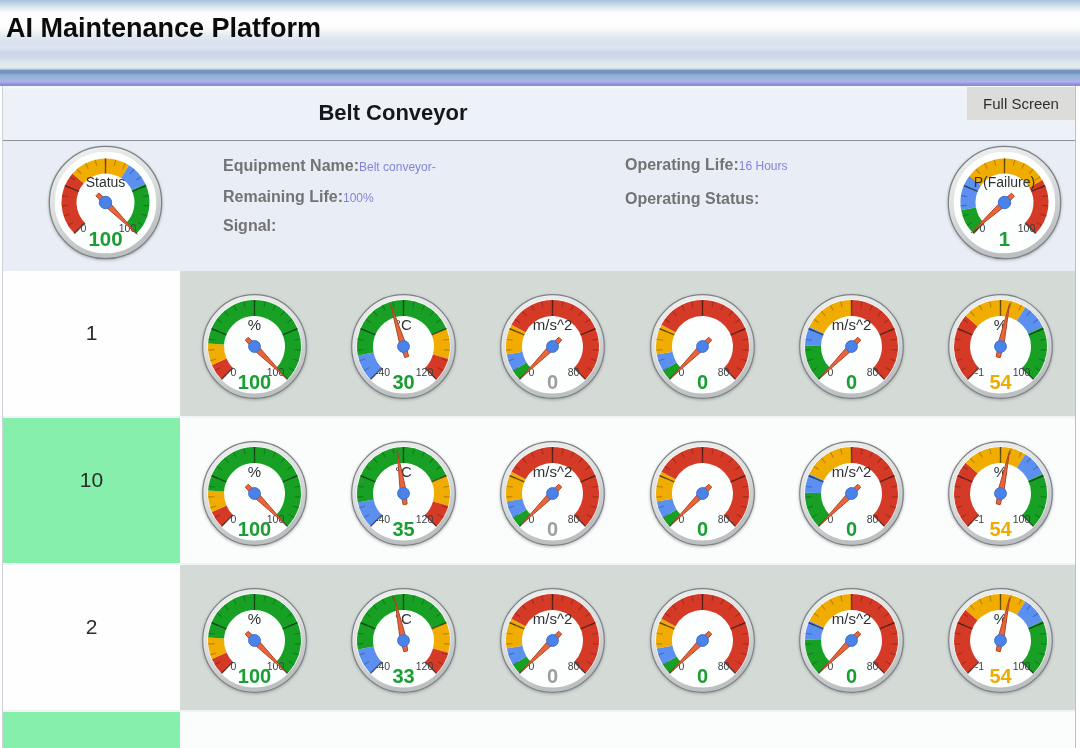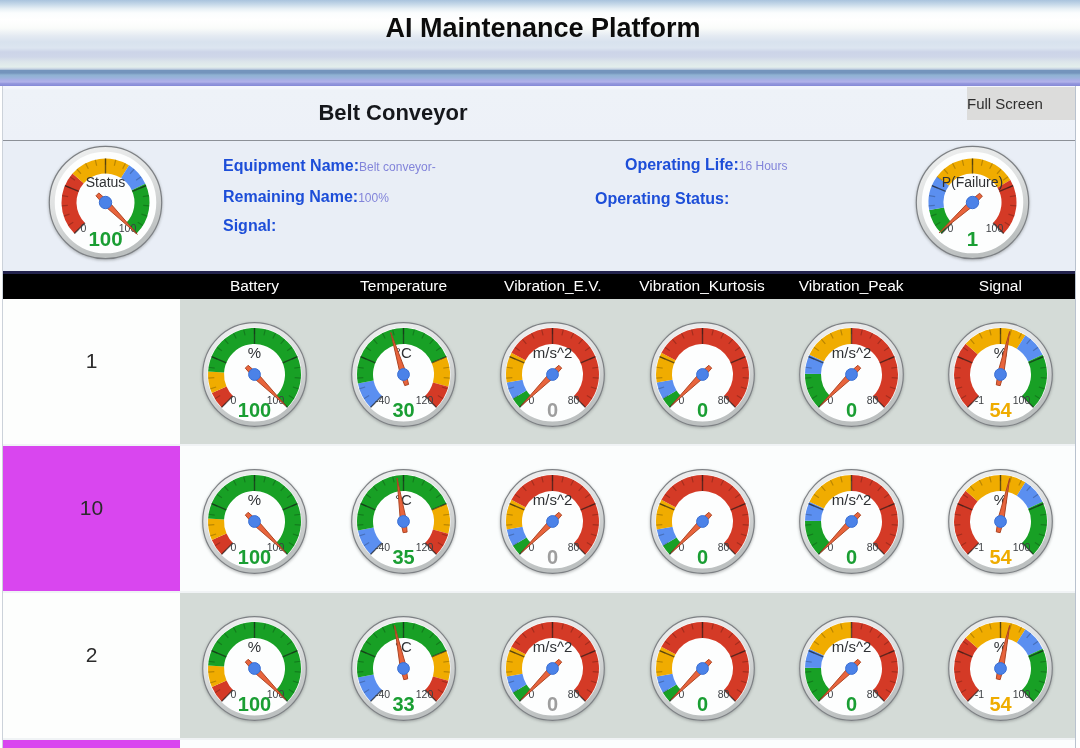--- a/index.html
+++ b/index.html
@@ -1,41 +1,41 @@
 <!DOCTYPE html>
 <html><head><meta charset="utf-8"><style>
 
 *{margin:0;padding:0;box-sizing:border-box}
 html,body{width:1080px;height:748px;overflow:hidden;background:#fff;font-family:"Liberation Sans",sans-serif}
 #hdr{position:absolute;left:0;top:0;width:1080px;height:70px;
  background:linear-gradient(180deg,#a9c3dd 0,#c4d7e8 4px,#e9f1f6 9px,#fbfdfe 13px,#ffffff 20px,#fafcfa 28px,#e4eaf2 36px,#d8e2ee 42px,#dce5f0 48px,#ccd4e8 52px,#cfd7e9 57px,#dde6ea 62px,#e3eeec 67px,#c6d2e2 69px,#9cb4cf 70px);}
-#hdr h1{text-align:center;font-size:27px;font-weight:bold;color:#0c0c0c;padding-top:13px;padding-left:6px}
+#hdr h1{text-align:left;font-size:27px;font-weight:bold;color:#0c0c0c;padding-top:13px;padding-left:6px}
 #bar{position:absolute;left:0;top:70px;width:1080px;height:16px;
  background:linear-gradient(180deg,#7494bc 0,#7494bc 3px,#8fb2d2 5px,#9bb2dc 8px,#a9aee6 10px,#b1b2ea 12px,#9598de 13.5px,#8589d6 16px);}
 #panel{position:absolute;left:2px;top:86px;width:1074px;height:662px;background:#edf1f6;
  border-left:1px solid #ccd2da;border-right:1px solid #b9c2ce;}
 #titlebar{height:55px;border-bottom:1px solid #8c9097;background:linear-gradient(#f4f6fd 0,#f4f6fd 2px,#eef2f8 4px,#edf1f8 100%);position:relative}
 #titlebar .t{position:absolute;left:0;top:0;width:780px;text-align:center;font-size:22px;font-weight:bold;color:#15171c;padding-top:14px}
-#fsbtn{position:absolute;right:0;top:1px;width:108px;height:33px;background:#dcdcdb;color:#2e2e2e;font-size:15px;text-align:left;line-height:33px}
+#fsbtn{position:absolute;right:0;top:1px;width:108px;height:33px;background:#dcdcdb;color:#2e2e2e;font-size:15px;text-align:center;line-height:33px}
 #info{position:relative;height:130px;background:#e9eef6}
 #info .g{position:absolute}
 #info .g svg{filter:drop-shadow(0 1.5px 1.5px rgba(90,95,95,0.45))}
-.lab{font-weight:bold;color:#1d4ed8;font-size:16px}
+.lab{font-weight:bold;color:#737373;font-size:16px}
 .val{color:#8284da;font-size:12px;font-weight:normal}
 #blackbar{height:28px;background:linear-gradient(#23234d 0,#23234d 3px,#000 3px);display:flex;color:#fff;font-size:15.5px}
 #blackbar .c0{width:177px}
 #blackbar .c{width:149.33px;text-align:center;line-height:30px}
 .row{height:147px;border-bottom:2px solid #f0f3f5;display:flex}
 .row .lc{width:177px;display:flex;align-items:center;justify-content:center}
 .row .gc{width:895px;display:flex}
 .row .cell{width:149.166px;position:relative}
 .row .cell svg{position:absolute;left:50%;margin-left:-53.5px;top:22px;filter:drop-shadow(0 1.5px 1.5px rgba(90,95,95,0.45))}
 .row.odd .lc{background:#fdfefd}
 .row.odd .gc{background:#d4dbd7}
-.row.even .lc{background:#d946ef}
+.row.even .lc{background:#86efac}
 .row.even .gc{background:#fbfdfd}
 .row .num{font-size:21px;color:#2b2b2b;transform:translateY(-11px)}
 
 </style></head><body>
 <svg width="0" height="0" style="position:absolute">
     <defs>
       <linearGradient id="ringg" x1="0" y1="0" x2="0.35" y2="1">
         <stop offset="0" stop-color="#eff0f0"></stop>
         <stop offset="0.5" stop-color="#dfe1e1"></stop>
         <stop offset="1" stop-color="#bcc0c0"></stop>
@@ -64,54 +64,45 @@
           <path d="M-31.11,31.11L-20.51,20.51M-40.65,-16.84L-26.79,-11.10M0.00,-44.00L0.00,-29.00M40.65,-16.84L26.79,-11.10M31.11,31.11L20.51,20.51" stroke="rgba(25,25,25,0.62)" stroke-width="1.4" fill="none"></path>
           <text x="0" y="-16" font-size="14" fill="#2f3134" text-anchor="middle" font-family="Liberation Sans, sans-serif">Status</text>
           <text x="-22" y="29.5" font-size="10.5" fill="#3c3f43" text-anchor="middle" font-family="Liberation Sans, sans-serif">0</text>
           <text x="22" y="29.5" font-size="10.5" fill="#3c3f43" text-anchor="middle" font-family="Liberation Sans, sans-serif">100</text>
           <g transform="rotate(135.00)">
             <polygon points="0,-45 2.9,-3 2.0,11.5 -2.0,11.5 -2.9,-3" fill="#e8643c" stroke="#aa4322" stroke-width="0.9"></polygon>
           </g>
           <circle cx="0" cy="0" r="6.2" fill="#4b82e8" stroke="#3a70d4" stroke-width="1"></circle>
           <text x="0" y="43" font-size="20.5" font-weight="bold" fill="#1a9e33" text-anchor="middle" font-family="Liberation Sans, sans-serif">100</text>
         </svg></div>
-<div class="g" style="left:912px;top:4px"><svg width="115" height="115" viewBox="-57.5 -57.5 115 115" xmlns="http://www.w3.org/2000/svg">
+<div class="g" style="left:944px;top:4px"><svg width="115" height="115" viewBox="-57.5 -57.5 115 115" xmlns="http://www.w3.org/2000/svg">
           <circle cx="0" cy="0" r="56.2" fill="#fdfefe"></circle>
           <circle cx="0" cy="0" r="53.5" fill="none" stroke="url(#ringg)" stroke-width="5.5"></circle>
           <circle cx="0" cy="0" r="56.2" fill="none" stroke="#7d8084" stroke-width="1.2"></circle>
           <path d="M-31.11,31.11 A44.0,44.0 0 0 1 -43.34,7.56 L-28.57,4.99 A29.0,29.0 0 0 0 -20.51,20.51 Z" fill="#18a025"></path>
           <path d="M-43.34,7.56 A44.0,44.0 0 0 1 -35.60,-25.86 L-23.46,-17.05 A29.0,29.0 0 0 0 -28.57,4.99 Z" fill="#5b8ff0"></path>
           <path d="M-35.60,-25.86 A44.0,44.0 0 0 1 37.87,-22.40 L24.96,-14.76 A29.0,29.0 0 0 0 -23.46,-17.05 Z" fill="#f0ac00"></path>
           <path d="M37.87,-22.40 A44.0,44.0 0 0 1 31.11,31.11 L20.51,20.51 A29.0,29.0 0 0 0 24.96,-14.76 Z" fill="#d43a26"></path>
           <path d="M-31.11,31.11L-26.73,26.73M-37.52,22.99L-32.23,19.75M-41.85,13.60L-35.95,11.68M-43.86,3.45L-37.68,2.97M-43.46,-6.88L-37.33,-5.91M-40.65,-16.84L-34.92,-14.47M-35.60,-25.86L-30.58,-22.22M-28.58,-33.46L-24.55,-28.74M-19.98,-39.20L-17.16,-33.68M-10.27,-42.78L-8.82,-36.76M0.00,-44.00L0.00,-37.80M10.27,-42.78L8.82,-36.76M19.98,-39.20L17.16,-33.68M28.58,-33.46L24.55,-28.74M35.60,-25.86L30.58,-22.22M40.65,-16.84L34.92,-14.47M43.46,-6.88L37.33,-5.91M43.86,3.45L37.68,2.97M41.85,13.60L35.95,11.68M37.52,22.99L32.23,19.75M31.11,31.11L26.73,26.73" stroke="rgba(0,0,0,0.22)" stroke-width="1.2" fill="none"></path>
           <path d="M-31.11,31.11L-20.51,20.51M-40.65,-16.84L-26.79,-11.10M0.00,-44.00L0.00,-29.00M40.65,-16.84L26.79,-11.10M31.11,31.11L20.51,20.51" stroke="rgba(25,25,25,0.62)" stroke-width="1.4" fill="none"></path>
           <text x="0" y="-16" font-size="14" fill="#2f3134" text-anchor="middle" font-family="Liberation Sans, sans-serif">P(Failure)</text>
           <text x="-22" y="29.5" font-size="10.5" fill="#3c3f43" text-anchor="middle" font-family="Liberation Sans, sans-serif">0</text>
           <text x="22" y="29.5" font-size="10.5" fill="#3c3f43" text-anchor="middle" font-family="Liberation Sans, sans-serif">100</text>
           <g transform="rotate(-132.30)">
             <polygon points="0,-45 2.9,-3 2.0,11.5 -2.0,11.5 -2.9,-3" fill="#e8643c" stroke="#aa4322" stroke-width="0.9"></polygon>
           </g>
           <circle cx="0" cy="0" r="6.2" fill="#4b82e8" stroke="#3a70d4" stroke-width="1"></circle>
           <text x="0" y="43" font-size="20.5" font-weight="bold" fill="#1a9e33" text-anchor="middle" font-family="Liberation Sans, sans-serif">1</text>
         </svg></div>
 <div class="g" style="left:220px;top:16px"><span class="lab">Equipment Name:</span><span class="val">Belt conveyor-</span></div>
-<div class="g" style="left:220px;top:47px"><span class="lab">Remaining Name:</span><span class="val">100%</span></div>
+<div class="g" style="left:220px;top:47px"><span class="lab">Remaining Life:</span><span class="val">100%</span></div>
 <div class="g" style="left:220px;top:76px"><span class="lab">Signal:</span></div>
 <div class="g" style="left:622px;top:15px"><span class="lab">Operating Life:</span><span class="val">16 Hours</span></div>
-<div class="g" style="left:592px;top:49px"><span class="lab">Operating Status:</span></div>
+<div class="g" style="left:622px;top:49px"><span class="lab">Operating Status:</span></div>
 </div>
-<div id="blackbar">
-      <div class="c0"></div>
-      <div class="c">Battery</div>
-      <div class="c">Temperature</div>
-      <div class="c">Vibration_E.V.</div>
-      <div class="c">Vibration_Kurtosis</div>
-      <div class="c">Vibration_Peak</div>
-      <div class="c">Signal</div>
-    </div>
 <div class="row odd">
       <div class="lc">
         <span class="num">1</span>
       </div>
       <div class="gc">
 <div class="cell">
           <svg width="107" height="107" viewBox="-53.5 -53.5 107 107" xmlns="http://www.w3.org/2000/svg">
             <circle cx="0" cy="0" r="51.8" fill="#fdfefe"></circle>
             <circle cx="0" cy="0" r="49.5" fill="none" stroke="url(#ringg)" stroke-width="5.0"></circle>
             <circle cx="0" cy="0" r="51.8" fill="none" stroke="#7d8084" stroke-width="1.2"></circle>

